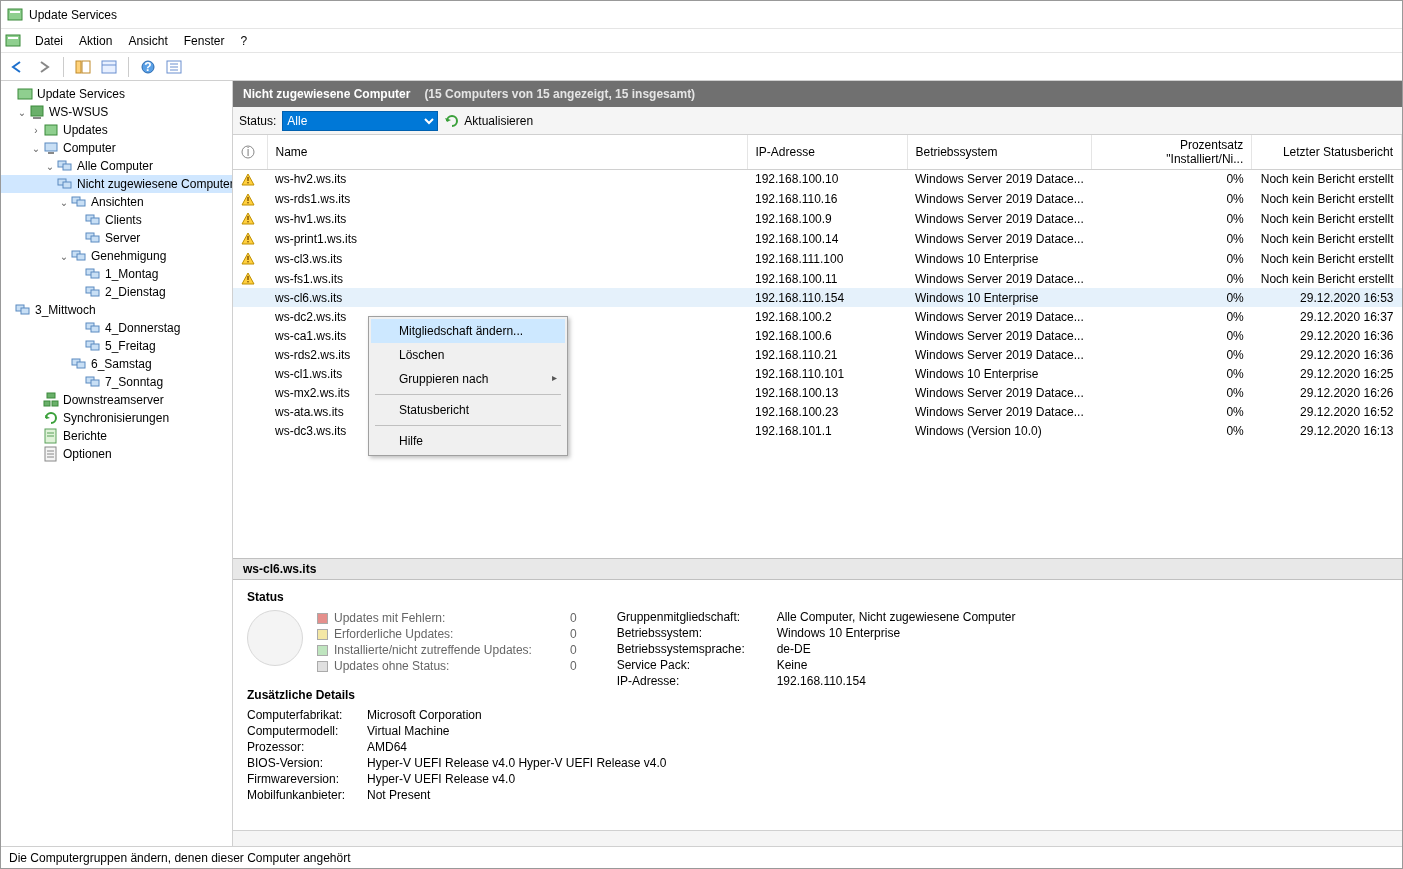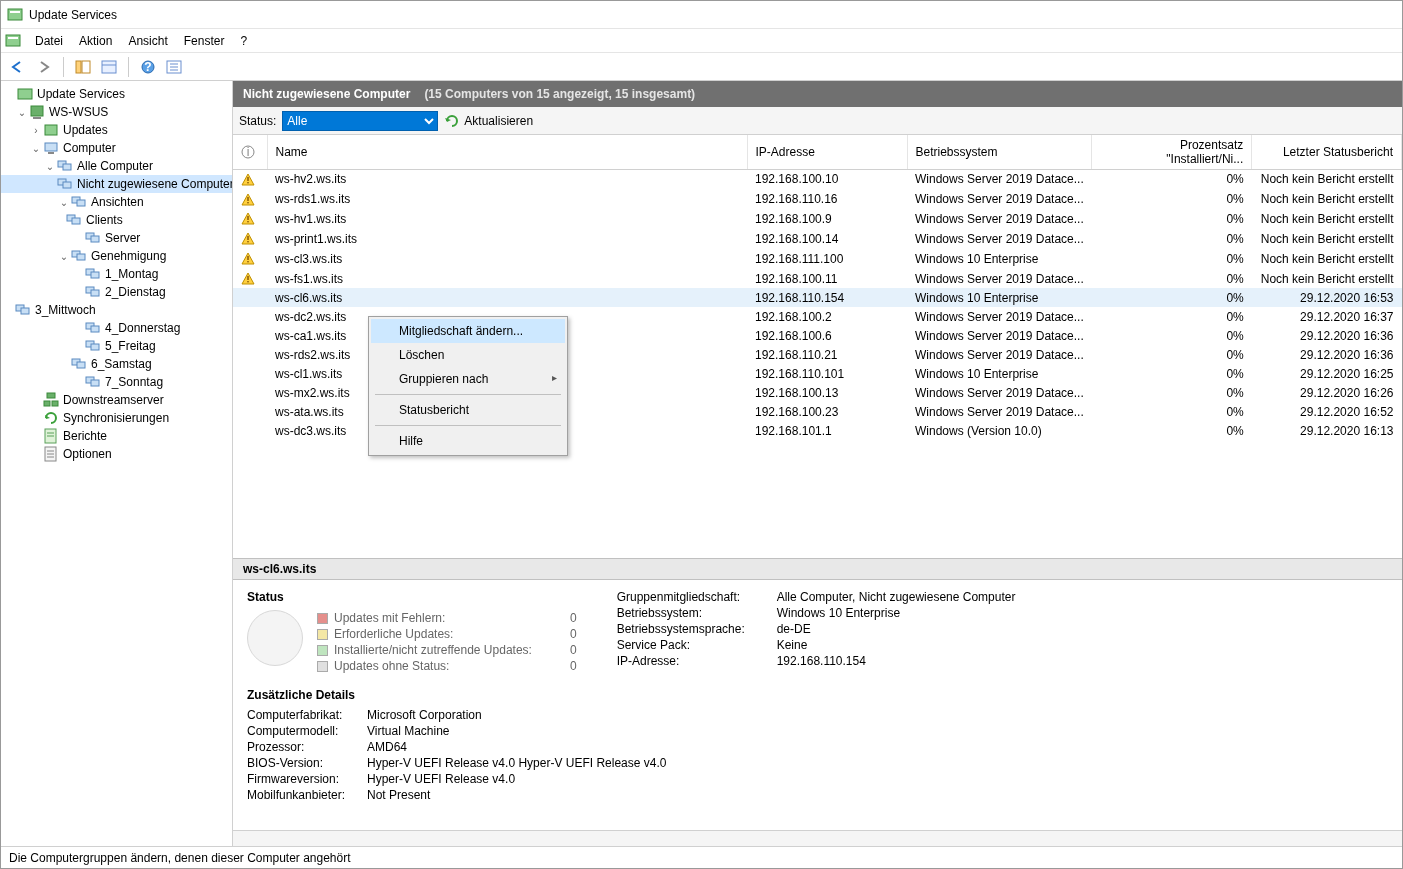--- a/index.html
+++ b/index.html
@@ -38,21 +38,21 @@
 .ctxmenu .sub::after{content:"▸";position:absolute;right:8px;font-size:10px;color:#555;}
 .detailhdr{height:22px;background:#e8e8e8;border-top:1px solid #c0c0c0;border-bottom:1px solid #c0c0c0;padding:3px 10px;font-weight:bold;}
 .details{padding:10px 14px;background:#fff;overflow:auto;height:250px;}
 .details h4{font-weight:bold;margin-bottom:6px;}
 .statusblock{display:flex;gap:14px;margin-bottom:14px;}
 .pie{width:56px;height:56px;border-radius:50%;background:#f4f4f4;border:1px solid #d8d8d8;}
 .legend .row2{display:flex;align-items:center;gap:6px;height:16px;}
 .sw{width:11px;height:11px;border:1px solid #aaa;}
 .kv{display:grid;grid-template-columns:150px auto;row-gap:2px;column-gap:10px;}
 .kv2{display:grid;grid-template-columns:110px auto;row-gap:2px;column-gap:10px;}
-.detailsflex{display:flex;gap:40px;align-items:flex-start;}
+.detailsflex{display:flex;gap:40px;align-items:flex-end;}
 .statusbar{height:22px;border-top:1px solid #d0d0d0;padding:2px 8px;display:flex;align-items:center;background:#fff;}
 .hscroll{height:16px;border-top:1px solid #d0d0d0;background:#f5f5f5;}
 svg{display:block;}
 .ralign{text-align:right;}
 </style>
 </head>
 <body>
 
 <div class="window">
 
@@ -185,21 +185,21 @@
       <div class="tn" style="padding-left:56px">
           <span class="tw">⌄</span>
           <span class="ti">
             <svg width="16" height="16">
               <rect x="1" y="3" width="8" height="6" fill="#c8dff5" stroke="#5a8ac0"></rect>
               <rect x="6" y="6" width="8" height="6" fill="#c8dff5" stroke="#5a8ac0"></rect>
             </svg>
           </span>
           <span>Ansichten</span>
         </div>
-      <div class="tn" style="padding-left:51px">
+      <div class="tn" style="padding-left:70px">
           <span class="tw"></span>
           <span class="ti">
             <svg width="16" height="16">
               <rect x="1" y="3" width="8" height="6" fill="#c8dff5" stroke="#5a8ac0"></rect>
               <rect x="6" y="6" width="8" height="6" fill="#c8dff5" stroke="#5a8ac0"></rect>
             </svg>
           </span>
           <span>Clients</span>
         </div>
       <div class="tn" style="padding-left:70px">

